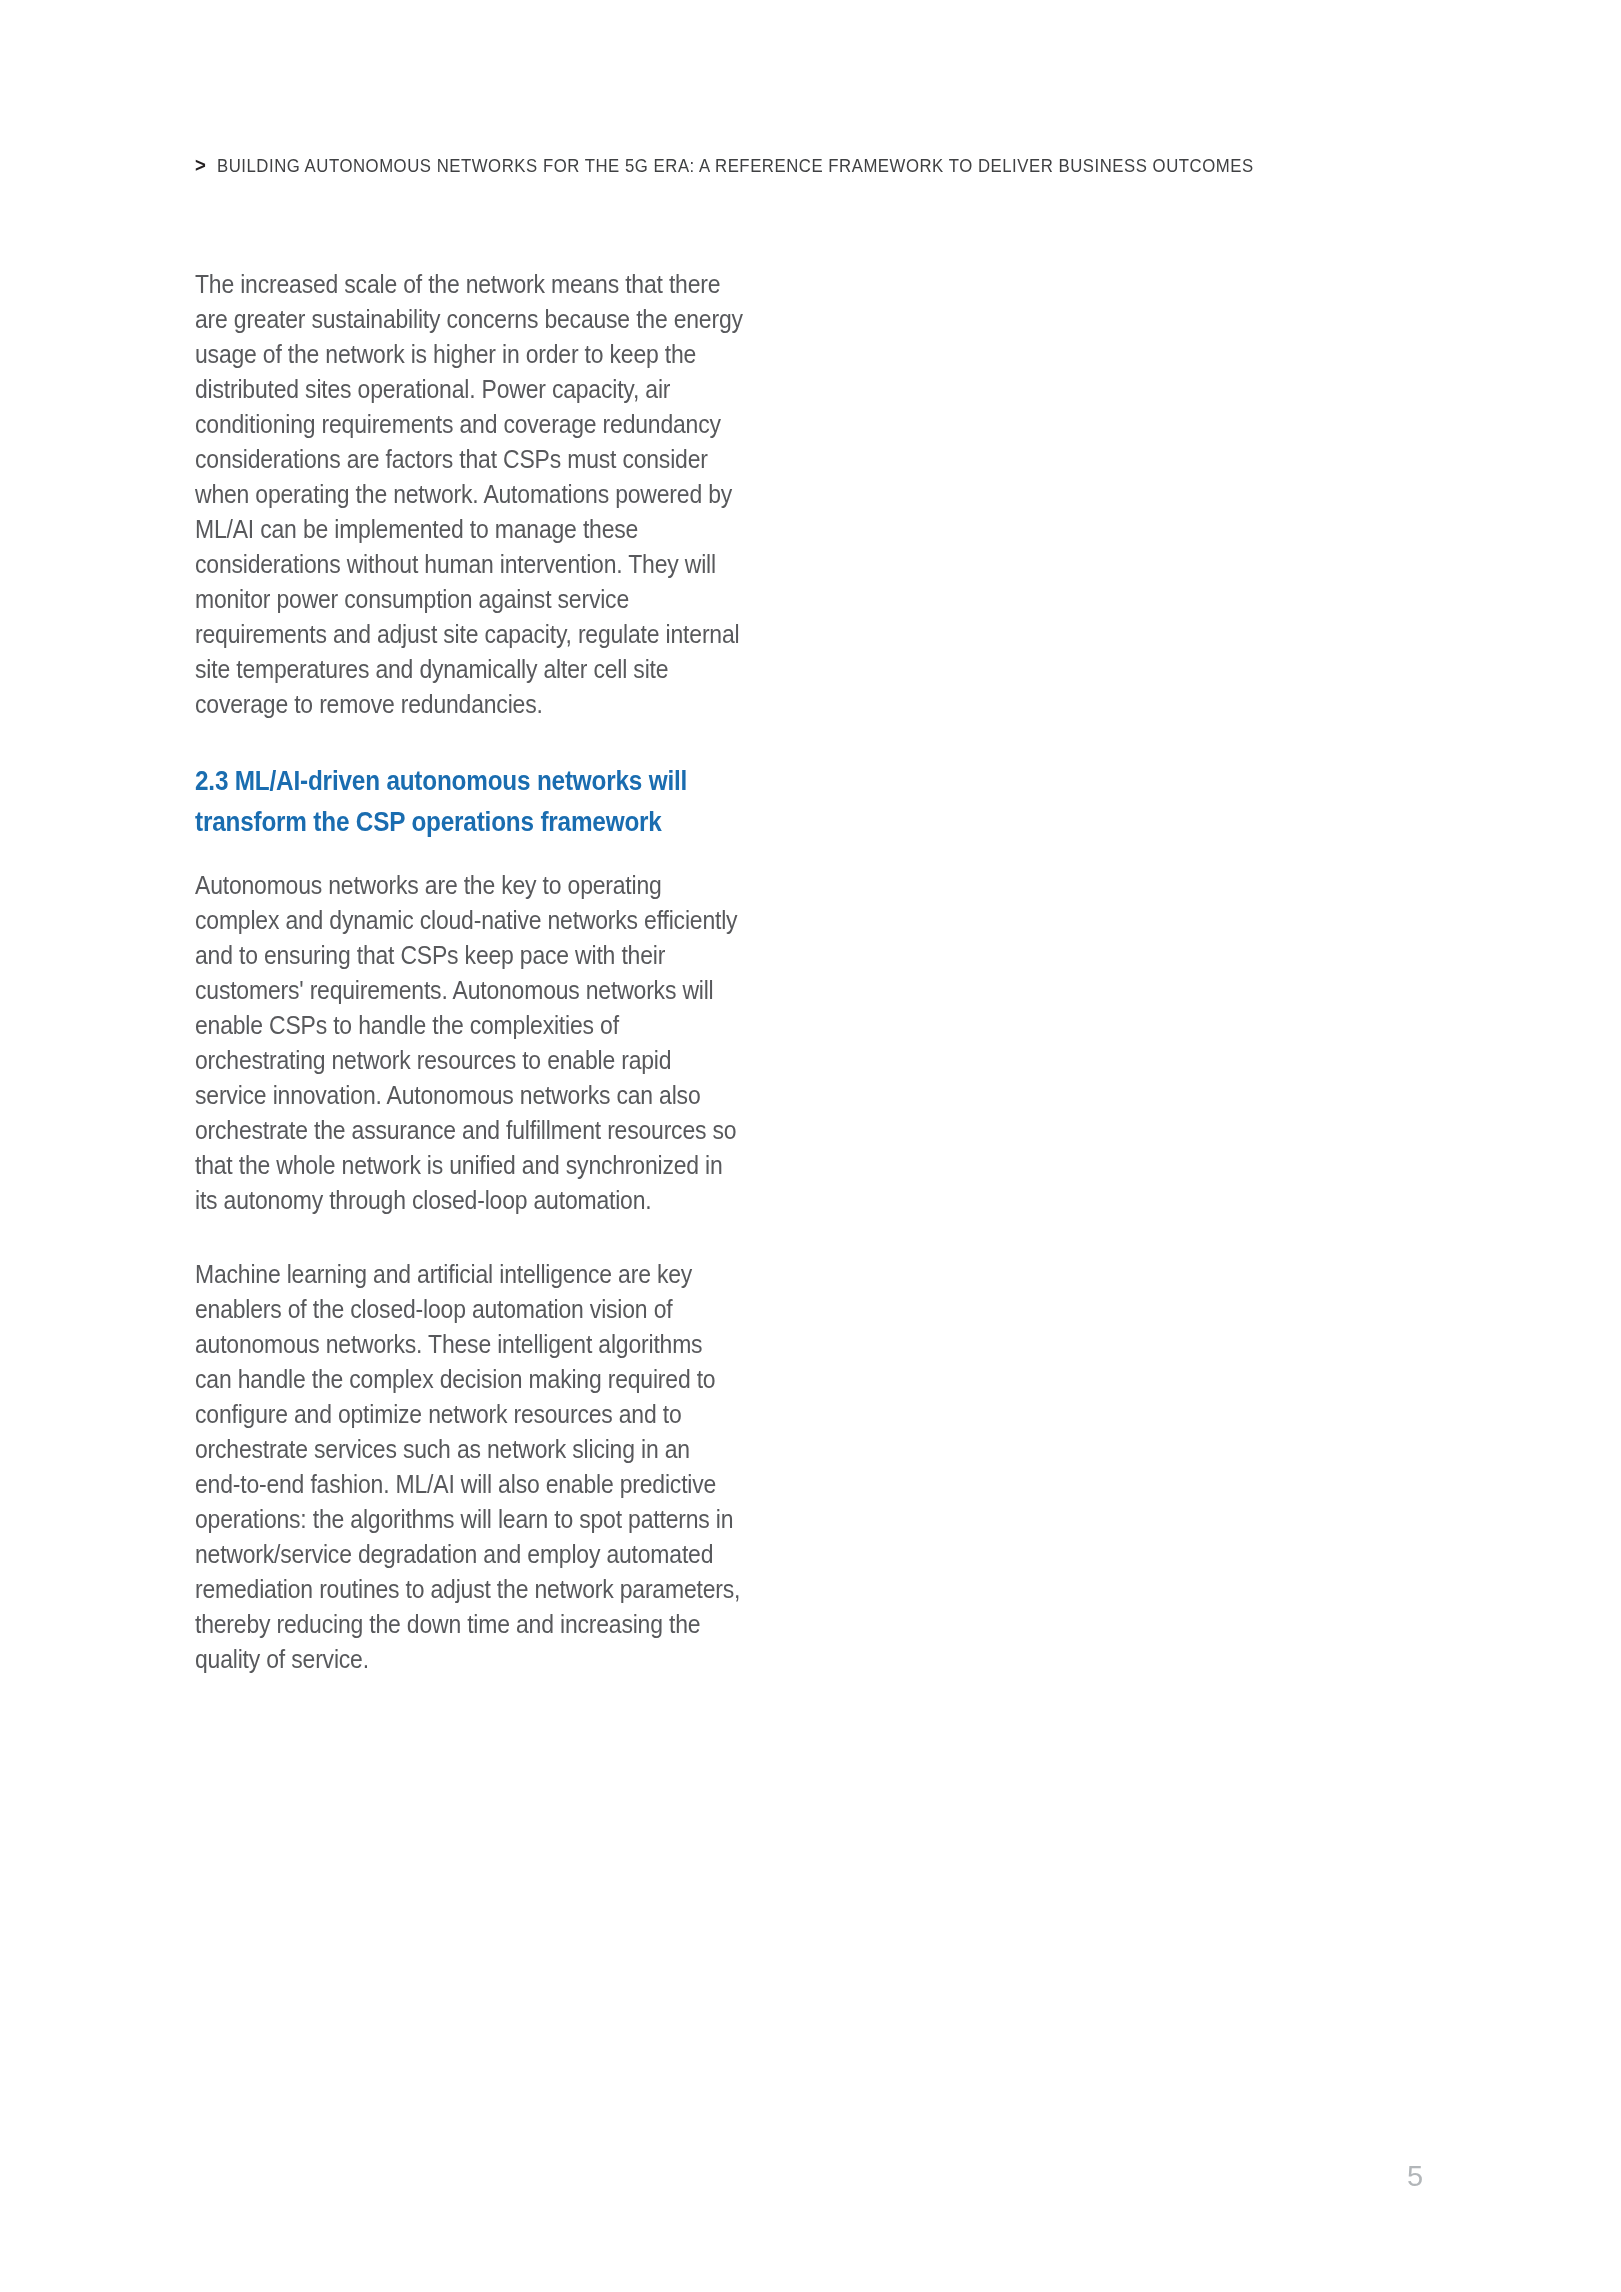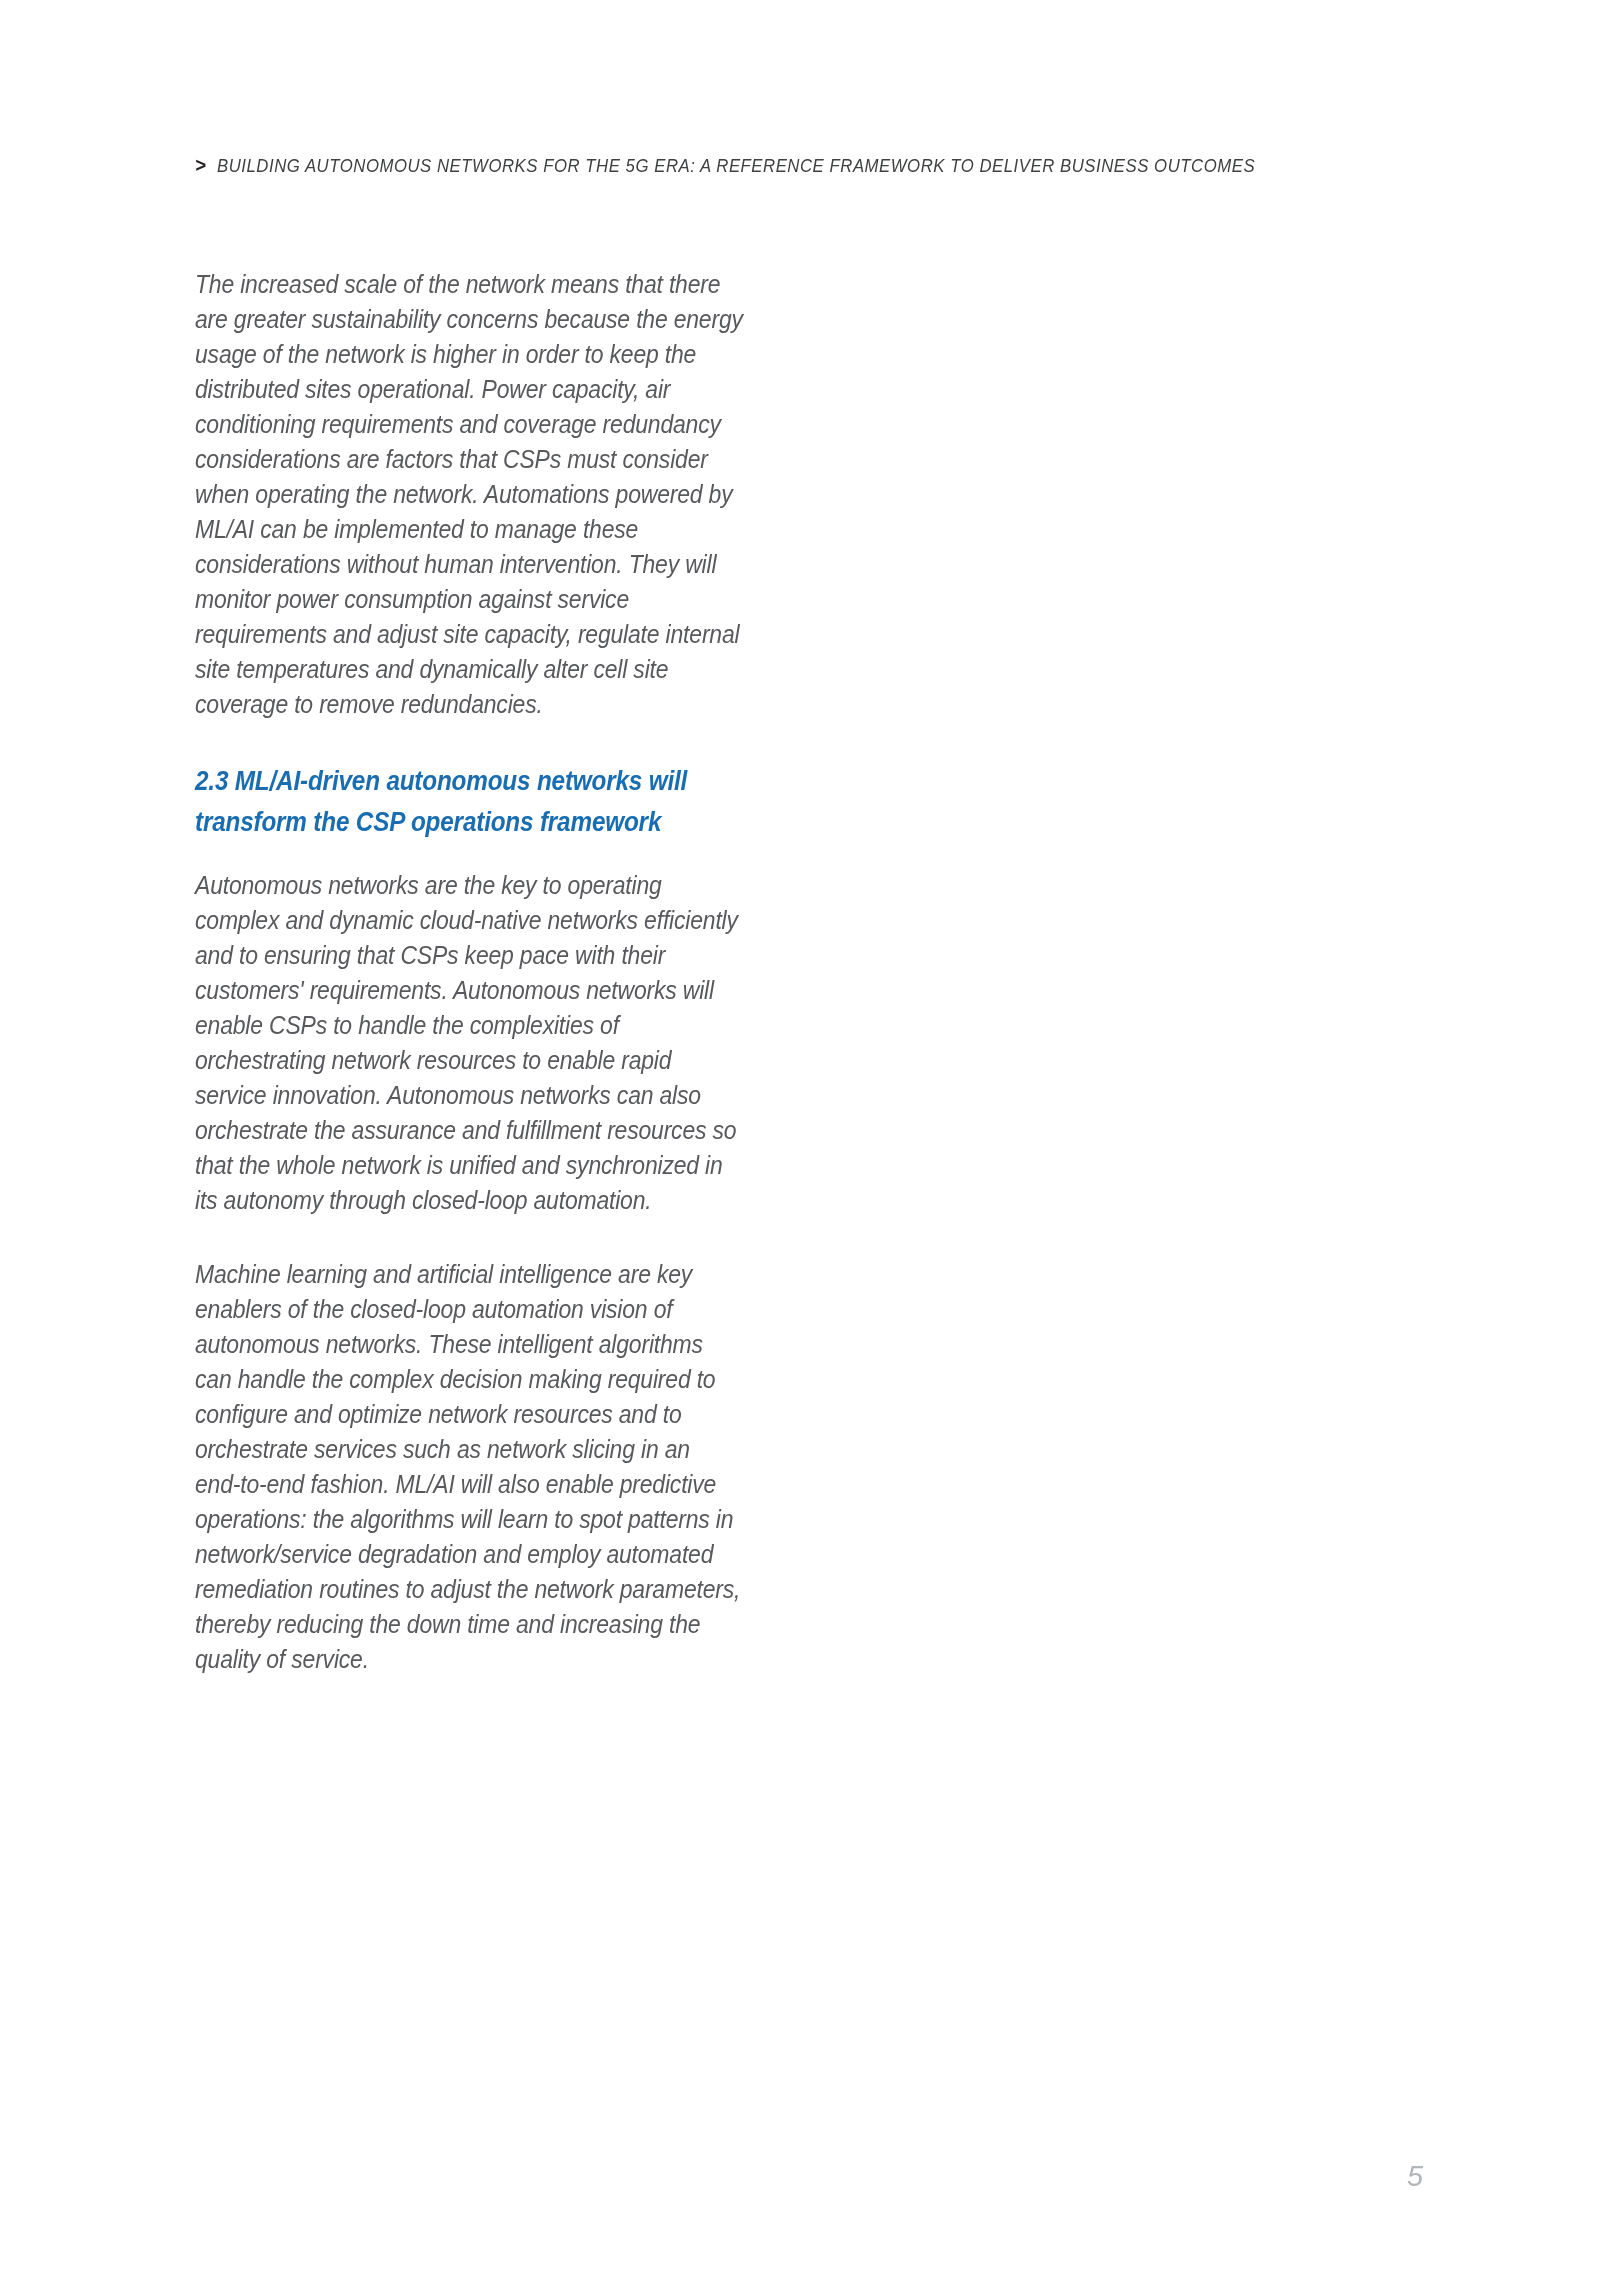--- a/index.html
+++ b/index.html
@@ -12,21 +12,20 @@
   }
   * { margin: 0; padding: 0; box-sizing: border-box; }
   html, body { background: #ffffff; }
   .page {
     position: relative;
     width: 1621px;
     height: 2293px;
     background: var(--page_bg);
     overflow: hidden;
     font-family: "Liberation Sans", "DejaVu Sans", sans-serif;
-    font-style: italic;
   }
   .doc-header {
     position: absolute;
     left: 195px;
     top: 153px;
     width: 1274px;
     transform: scaleX(0.9);
     transform-origin: 0 0;
     white-space: nowrap;
     font-size: 18.6px;

